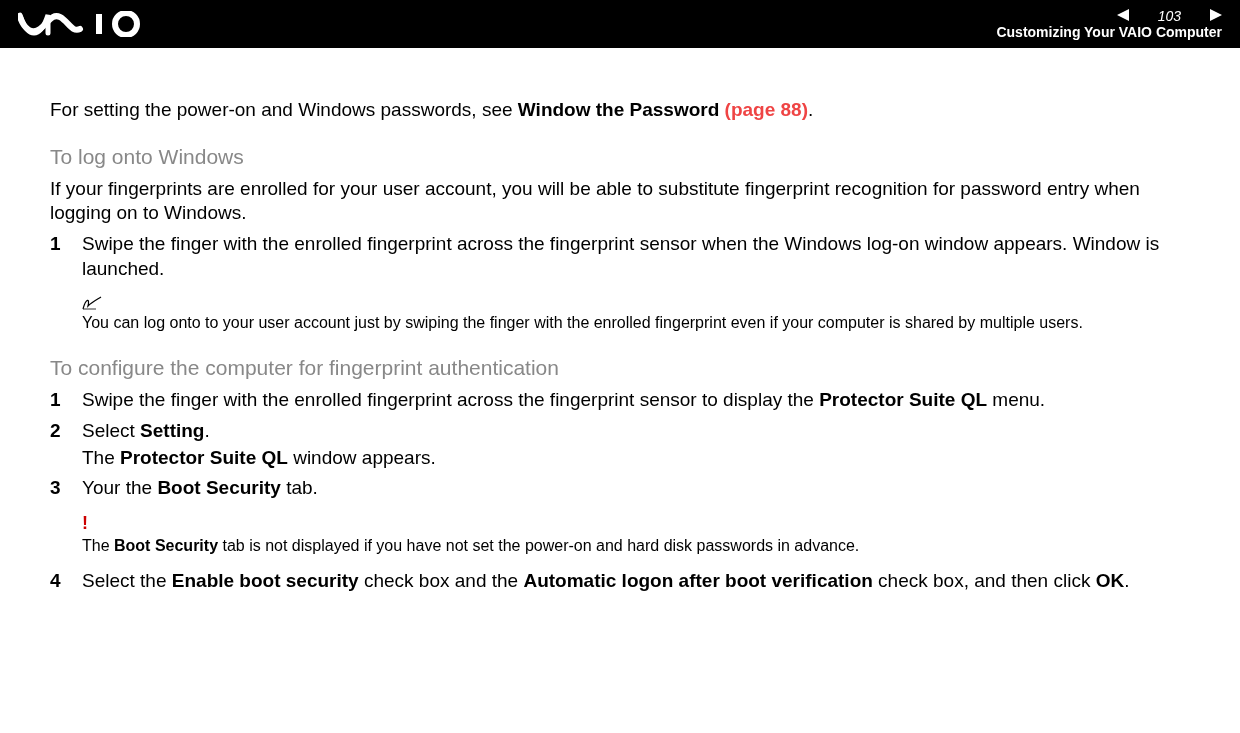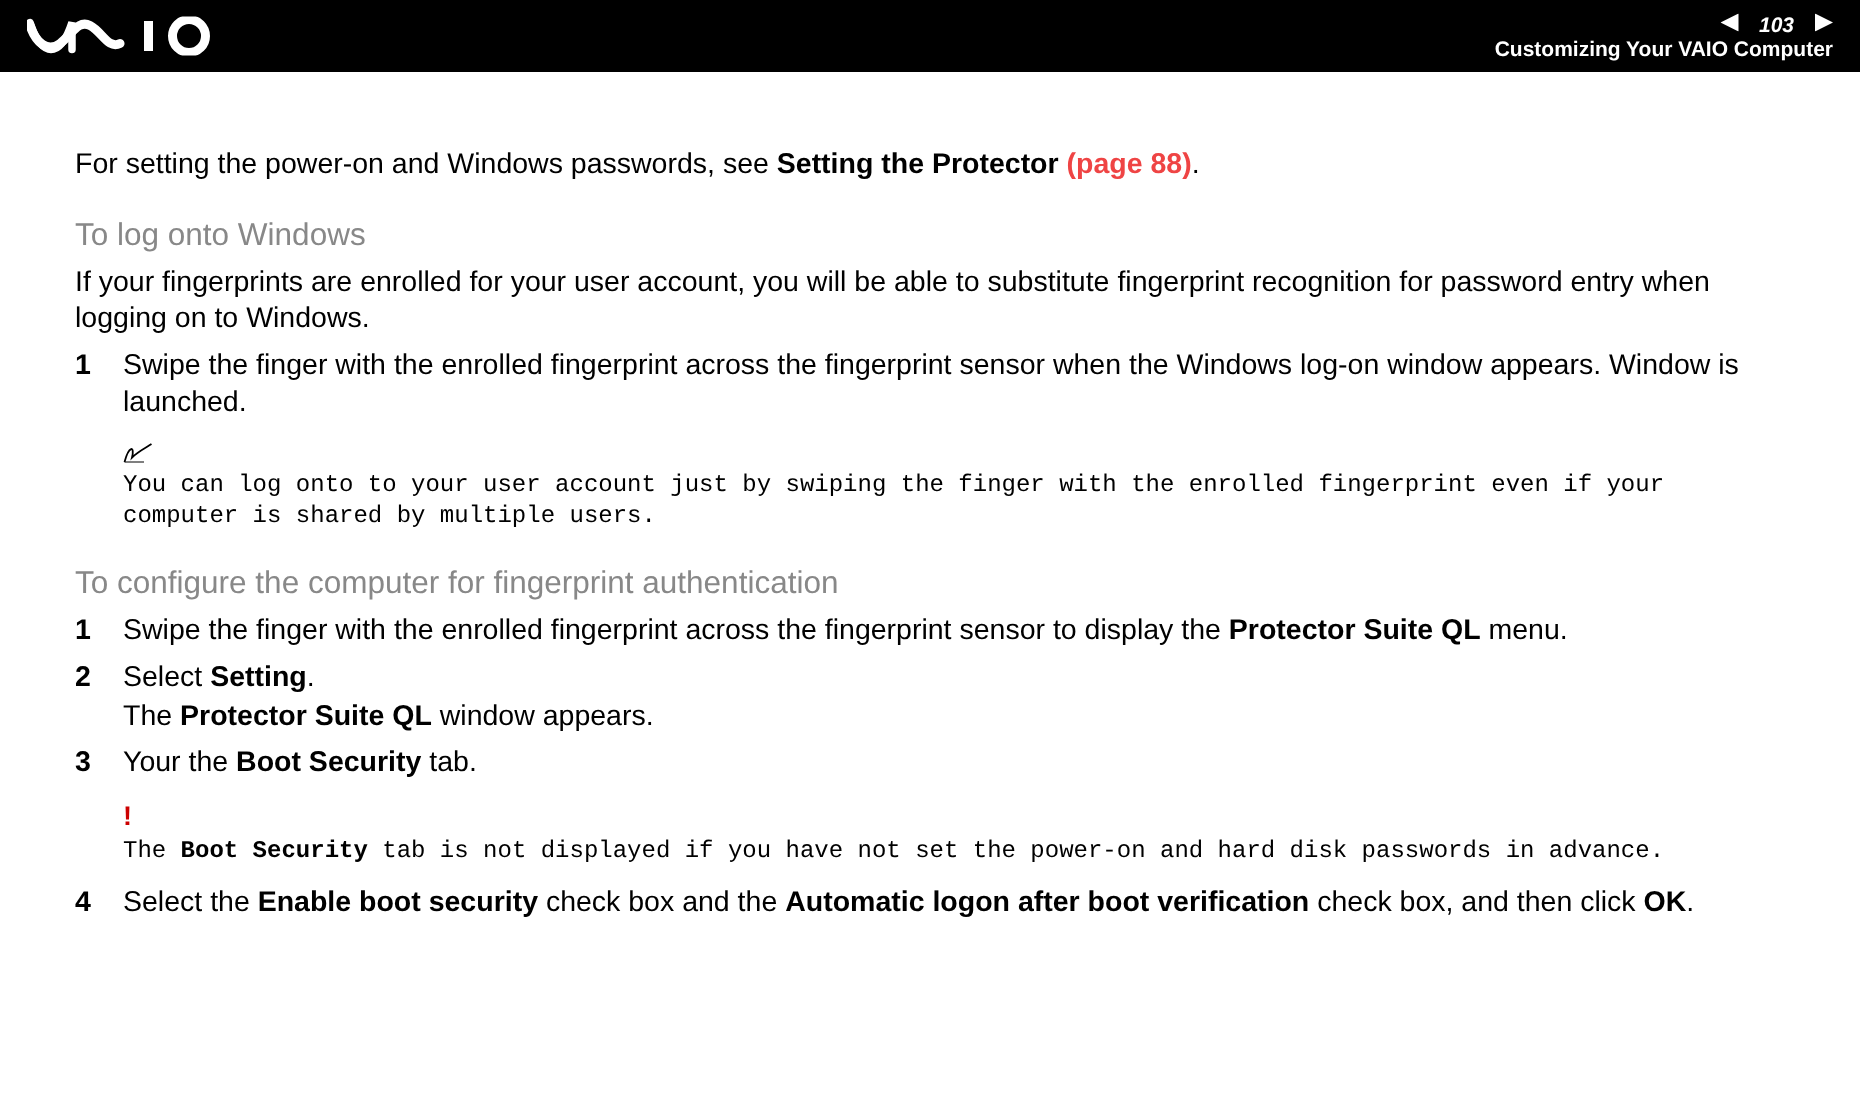--- a/index.html
+++ b/index.html
@@ -34,24 +34,24 @@
     .header-right {
       text-align: right;
       color: #fff;
       display: flex;
       flex-direction: column;
       align-items: flex-end;
     }
     .page-nav {
       display: flex;
       align-items: center;
-      gap: 8px;
+      gap: 23px;
       font-size: 14px;
       font-style: italic;
-      font-weight: bold;
+      font-weight: normal;
     }
     .nav-arrow {
       cursor: pointer;
     }
     .header-subtitle {
       font-size: 14px;
       font-weight: bold;
     }
     .content {
       padding: 50px 50px 20px 50px;
@@ -103,21 +103,21 @@
     .note-icon {
       font-family: Arial, sans-serif;
       font-size: 16px;
       margin-bottom: 2px;
     }
     .note-icon svg {
       vertical-align: middle;
     }
     .note-text {
       font-size: 16px;
-      font-family: Liberation Mono, monospace;
+      font-family: Liberation Sans, sans-serif;
       line-height: 1.3;
     }
     .warning-icon {
       color: #cc0000;
       font-weight: bold;
       font-size: 18px;
       margin-bottom: 2px;
     }
     .subnote {
       margin-top: 2px;
@@ -151,21 +151,21 @@
             <polygon points="18,6 6,0 6,12" fill="#fff"></polygon>
           </svg>
       </span>
     </div>
     <div class="header-subtitle">Customizing Your VAIO Computer</div>
   </div>
 </div>
 
 <div class="content">
   <p class="para">
-    <span>For setting the power-on and Windows passwords, see </span><span class="bold">Setting the Protector </span><span class="link-blue">(page 88)</span><span>.</span>
+    <span>For setting the power-on and Windows passwords, see </span><span class="bold">Window the Password </span><span class="link-blue">(page 88)</span><span>.</span>
   </p>
 
   <h2 class="subheading">To log onto Windows</h2>
   <p class="para">If your fingerprints are enrolled for your user account, you will be able to substitute fingerprint recognition for password entry when logging on to Windows.</p>
 
   <div class="numbered-item">
     <div class="num">1</div>
     <div class="num-text">Swipe the finger with the enrolled fingerprint across the fingerprint sensor when the Windows log-on window appears. Window is launched.</div>
   </div>
 

